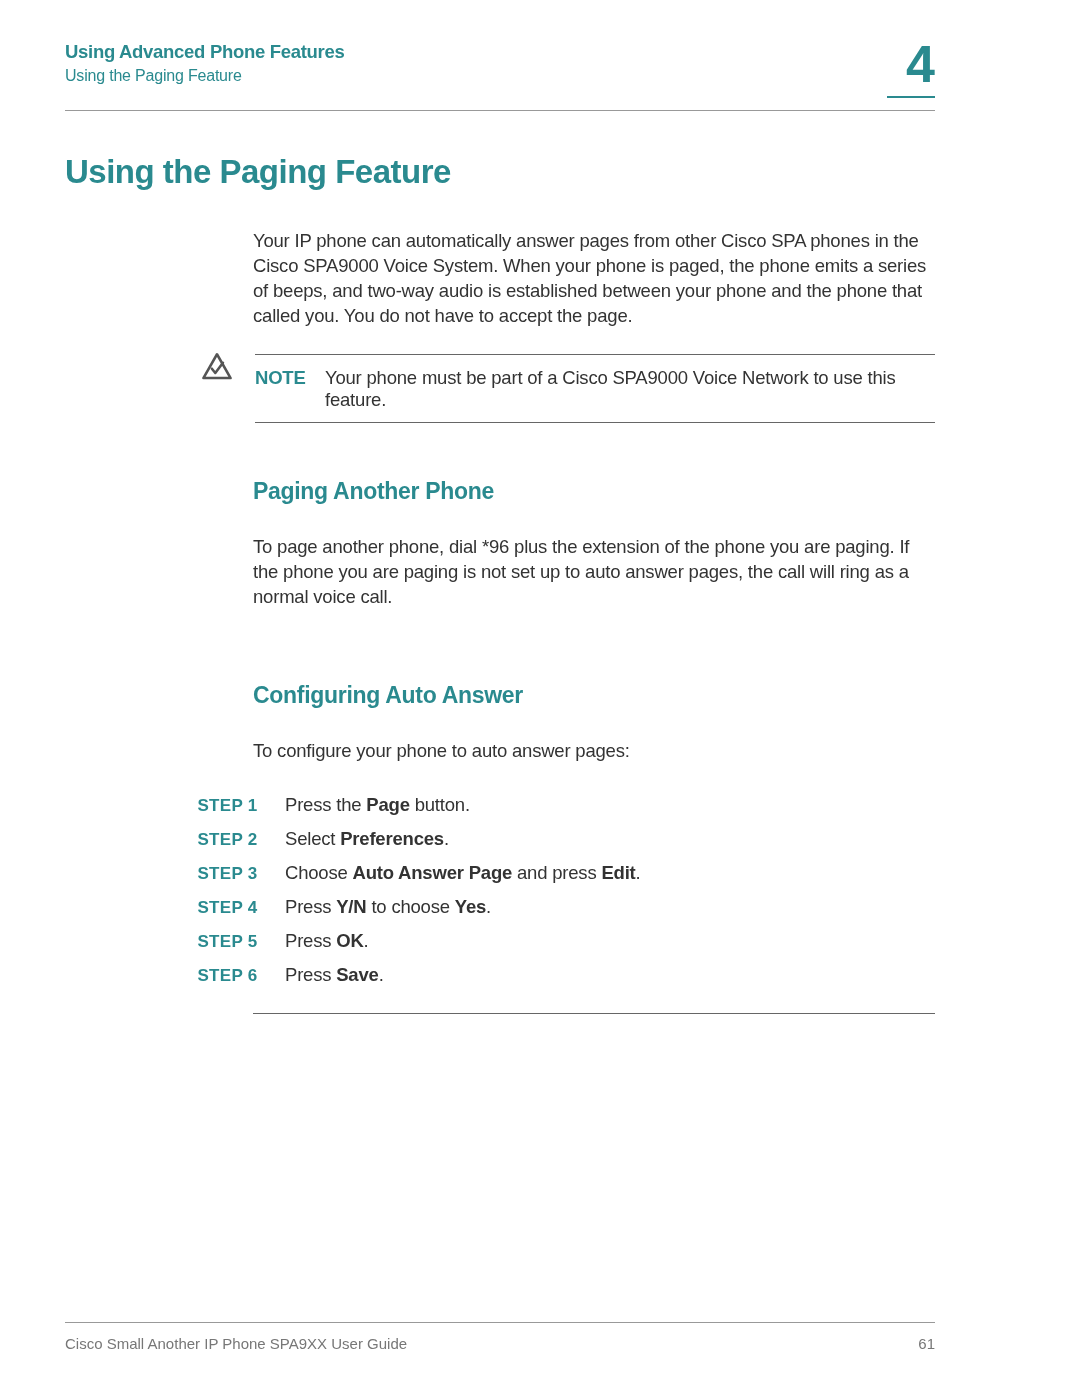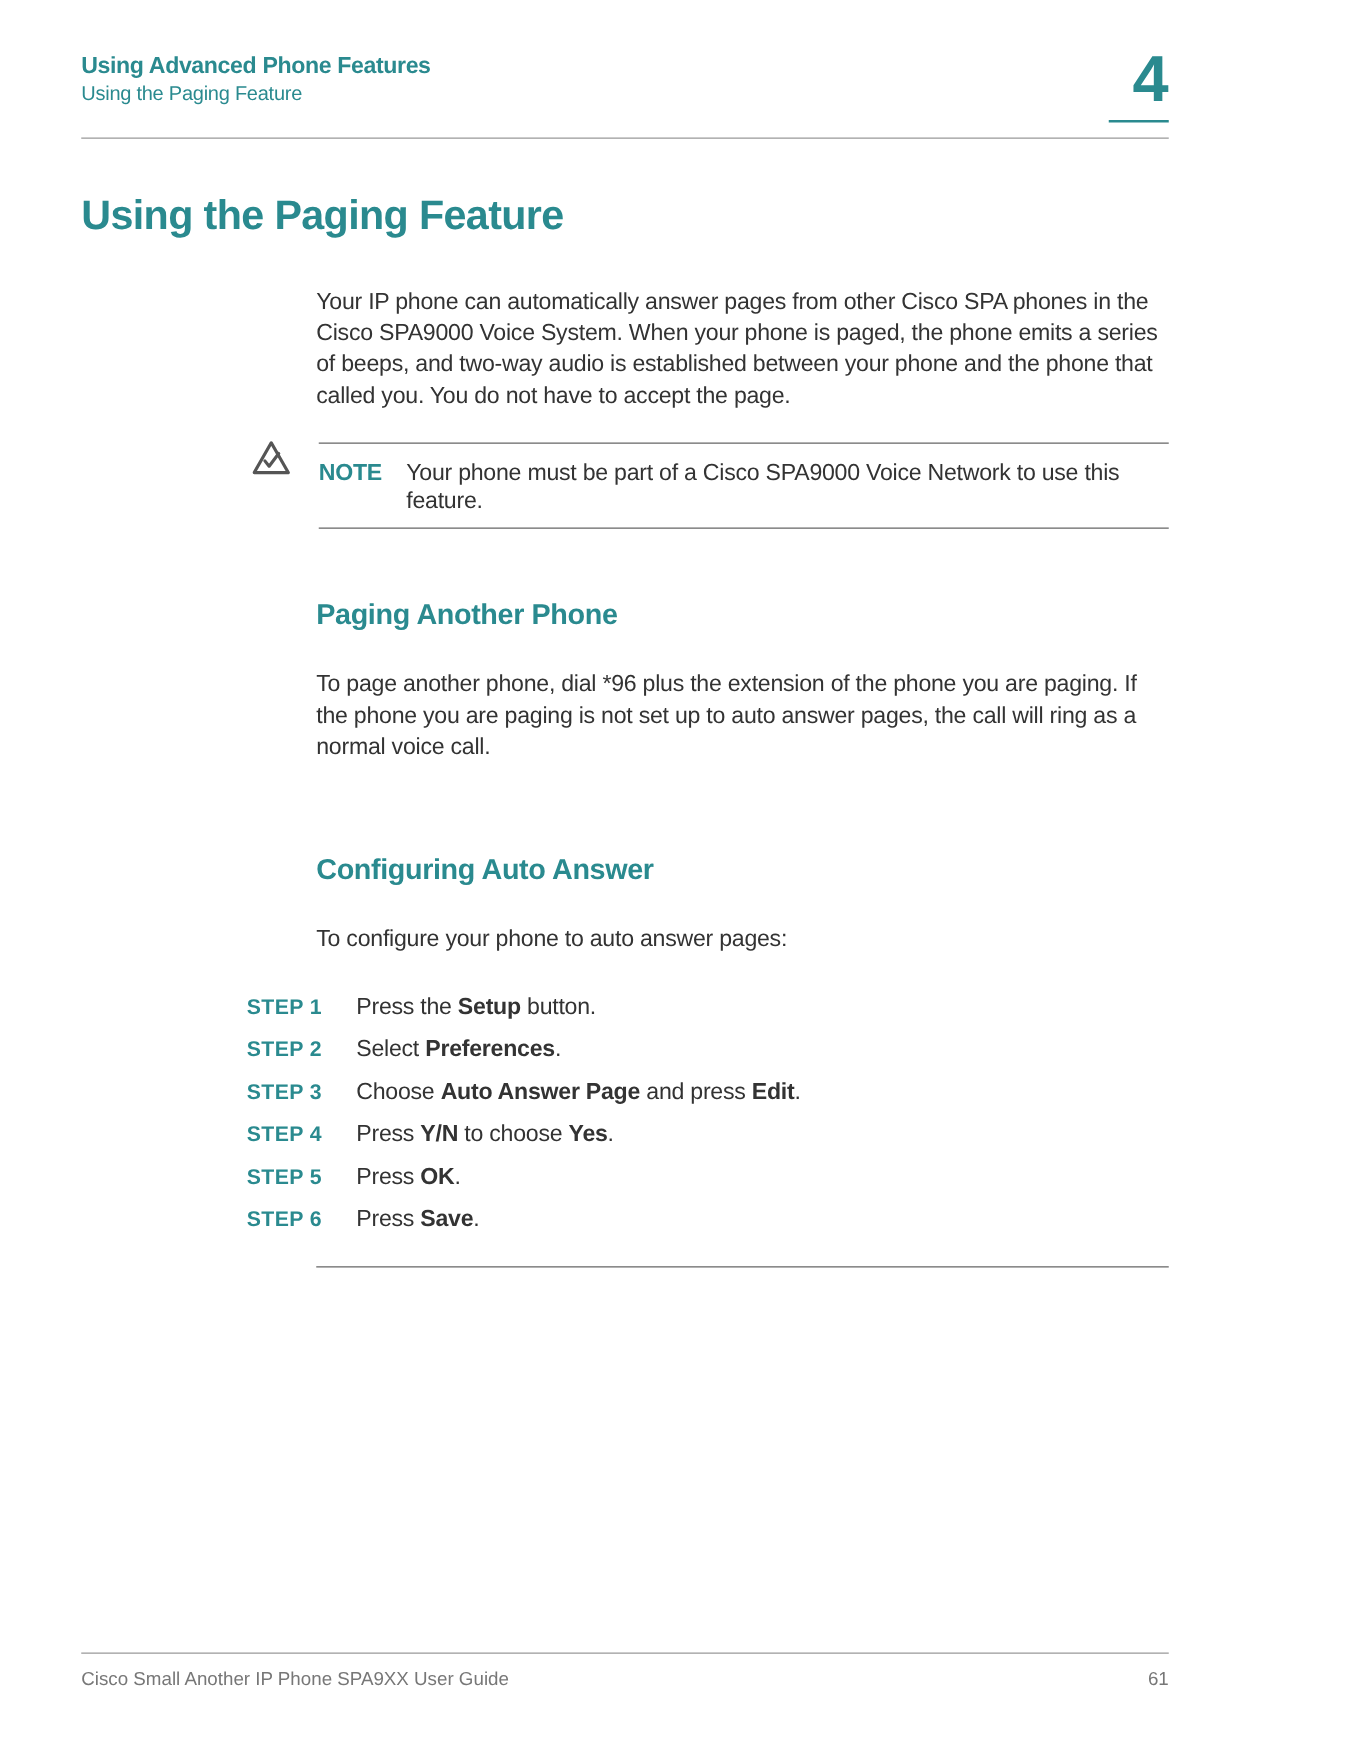--- a/index.html
+++ b/index.html
@@ -199,21 +199,21 @@
 
   <h2 class="sub-title indented">Paging Another Phone</h2>
   <p class="body-para indented">To page another phone, dial *96 plus the extension of the phone you are paging. If the phone you are paging is not set up to auto answer pages, the call will ring as a normal voice call.</p>
 
   <h2 class="sub-title second indented">Configuring Auto Answer</h2>
   <p class="body-para indented">To configure your phone to auto answer pages:</p>
 
   <div class="steps" id="steps-container">
       <div class="step-row">
         <span class="step-label">STEP 1</span>
-        <span class="step-text">Press the <b>Setup</b> button.</span>
+        <span class="step-text">Press the <b>Page</b> button.</span>
       </div>
       <div class="step-row">
         <span class="step-label">STEP 2</span>
         <span class="step-text">Select <b>Preferences</b>.</span>
       </div>
       <div class="step-row">
         <span class="step-label">STEP 3</span>
         <span class="step-text">Choose <b>Auto Answer Page</b> and press <b>Edit</b>.</span>
       </div>
       <div class="step-row">

